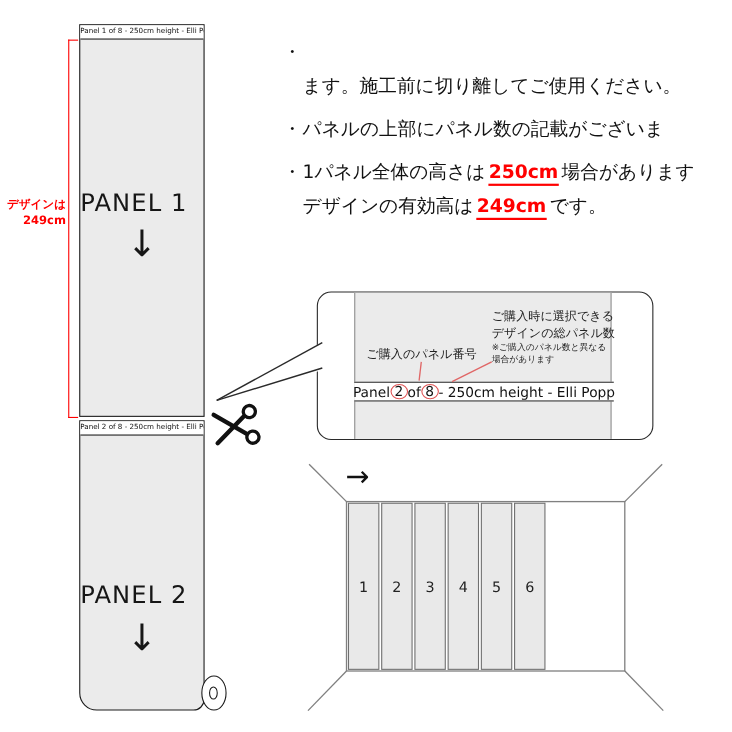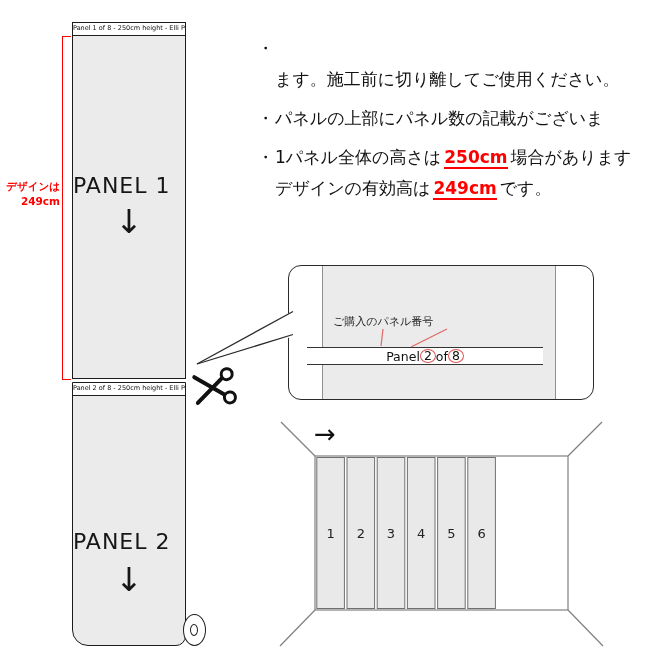--- a/index.html
+++ b/index.html
@@ -68,21 +68,21 @@
   
   #bubble{
     left:288px;top:265px;width:306px;height:135px;background:#fff;
     border:1.5px solid #2a2a2a;border-radius:13px;box-sizing:border-box;overflow:hidden;z-index:1;
   }
   #bubble-band{
     position:absolute;left:33px;top:0;width:234px;height:100%;background:#ebebeb;
     border-left:1px solid #909090;border-right:1px solid #909090;box-sizing:border-box;
   }
   #bubble-strip{
-    position:absolute;left:18px;top:81px;width:236px;height:18px;background:#fff;
+    position:absolute;left:33px;top:81px;width:236px;height:18px;background:#fff;
     border-top:1.3px solid #333;border-bottom:1.3px solid #333;box-sizing:border-box;
     display:flex;align-items:center;justify-content:center;gap:0;
     font-size:12.5px;white-space:nowrap;color:#111;
   }
   .circled{
     border:1.3px solid #e05555;border-radius:50%;padding:0 3px;line-height:12px;
   }
   #callout-num-label{left:44px;top:48px;font-size:11px;color:#222;}
   #callout-total-block{left:158px;top:15px;width:140px;color:#222;}
   .tot-line{font-size:11px;line-height:14.5px;}
@@ -135,25 +135,32 @@
     </div>
     <div class="bullet">
       <span class="bchar">・</span>
       <span class="btext"><span>1パネル全体の高さは</span><span class="redval">250cm</span><span>場合があります</span><br><span>デザインの有効高は</span><span class="redval">249cm</span><span>です。</span></span>
     </div>
   </div>
 
   <div id="bubble" class="abs">
     <div id="bubble-band"></div>
     <div id="callout-num-label" class="abs">ご購入のパネル番号</div>
+    <div id="callout-total-block" class="abs">
+      <div class="tot-line">ご購入時に選択できる</div>
+      <div class="tot-line">デザインの総パネル数</div>
+      <div class="tot-note">※ご購入のパネル数と異なる</div>
+      <div class="tot-note">場合があります</div>
+    </div>
     <div id="bubble-strip">
       <span>Panel</span>
       <span class="circled">2</span>
       <span>of</span>
       <span class="circled">8</span>
+      <span>- 250cm height - Elli Popp</span>
     </div>
     <svg id="callout-lines" class="abs">
       <line x1="94" y1="63" x2="92" y2="80" stroke="#e06666" stroke-width="1.2"></line>
       <line x1="158" y1="63" x2="122" y2="81" stroke="#e06666" stroke-width="1.2"></line>
     </svg>
   </div>
 
   <svg id="pointer" class="abs" width="104" height="66">
     <polygon points="3,60 101,6 101,32" fill="#ffffff" stroke="none"></polygon>
     <line x1="3" y1="60" x2="99" y2="7.5" stroke="#2a2a2a" stroke-width="1.3"></line>

